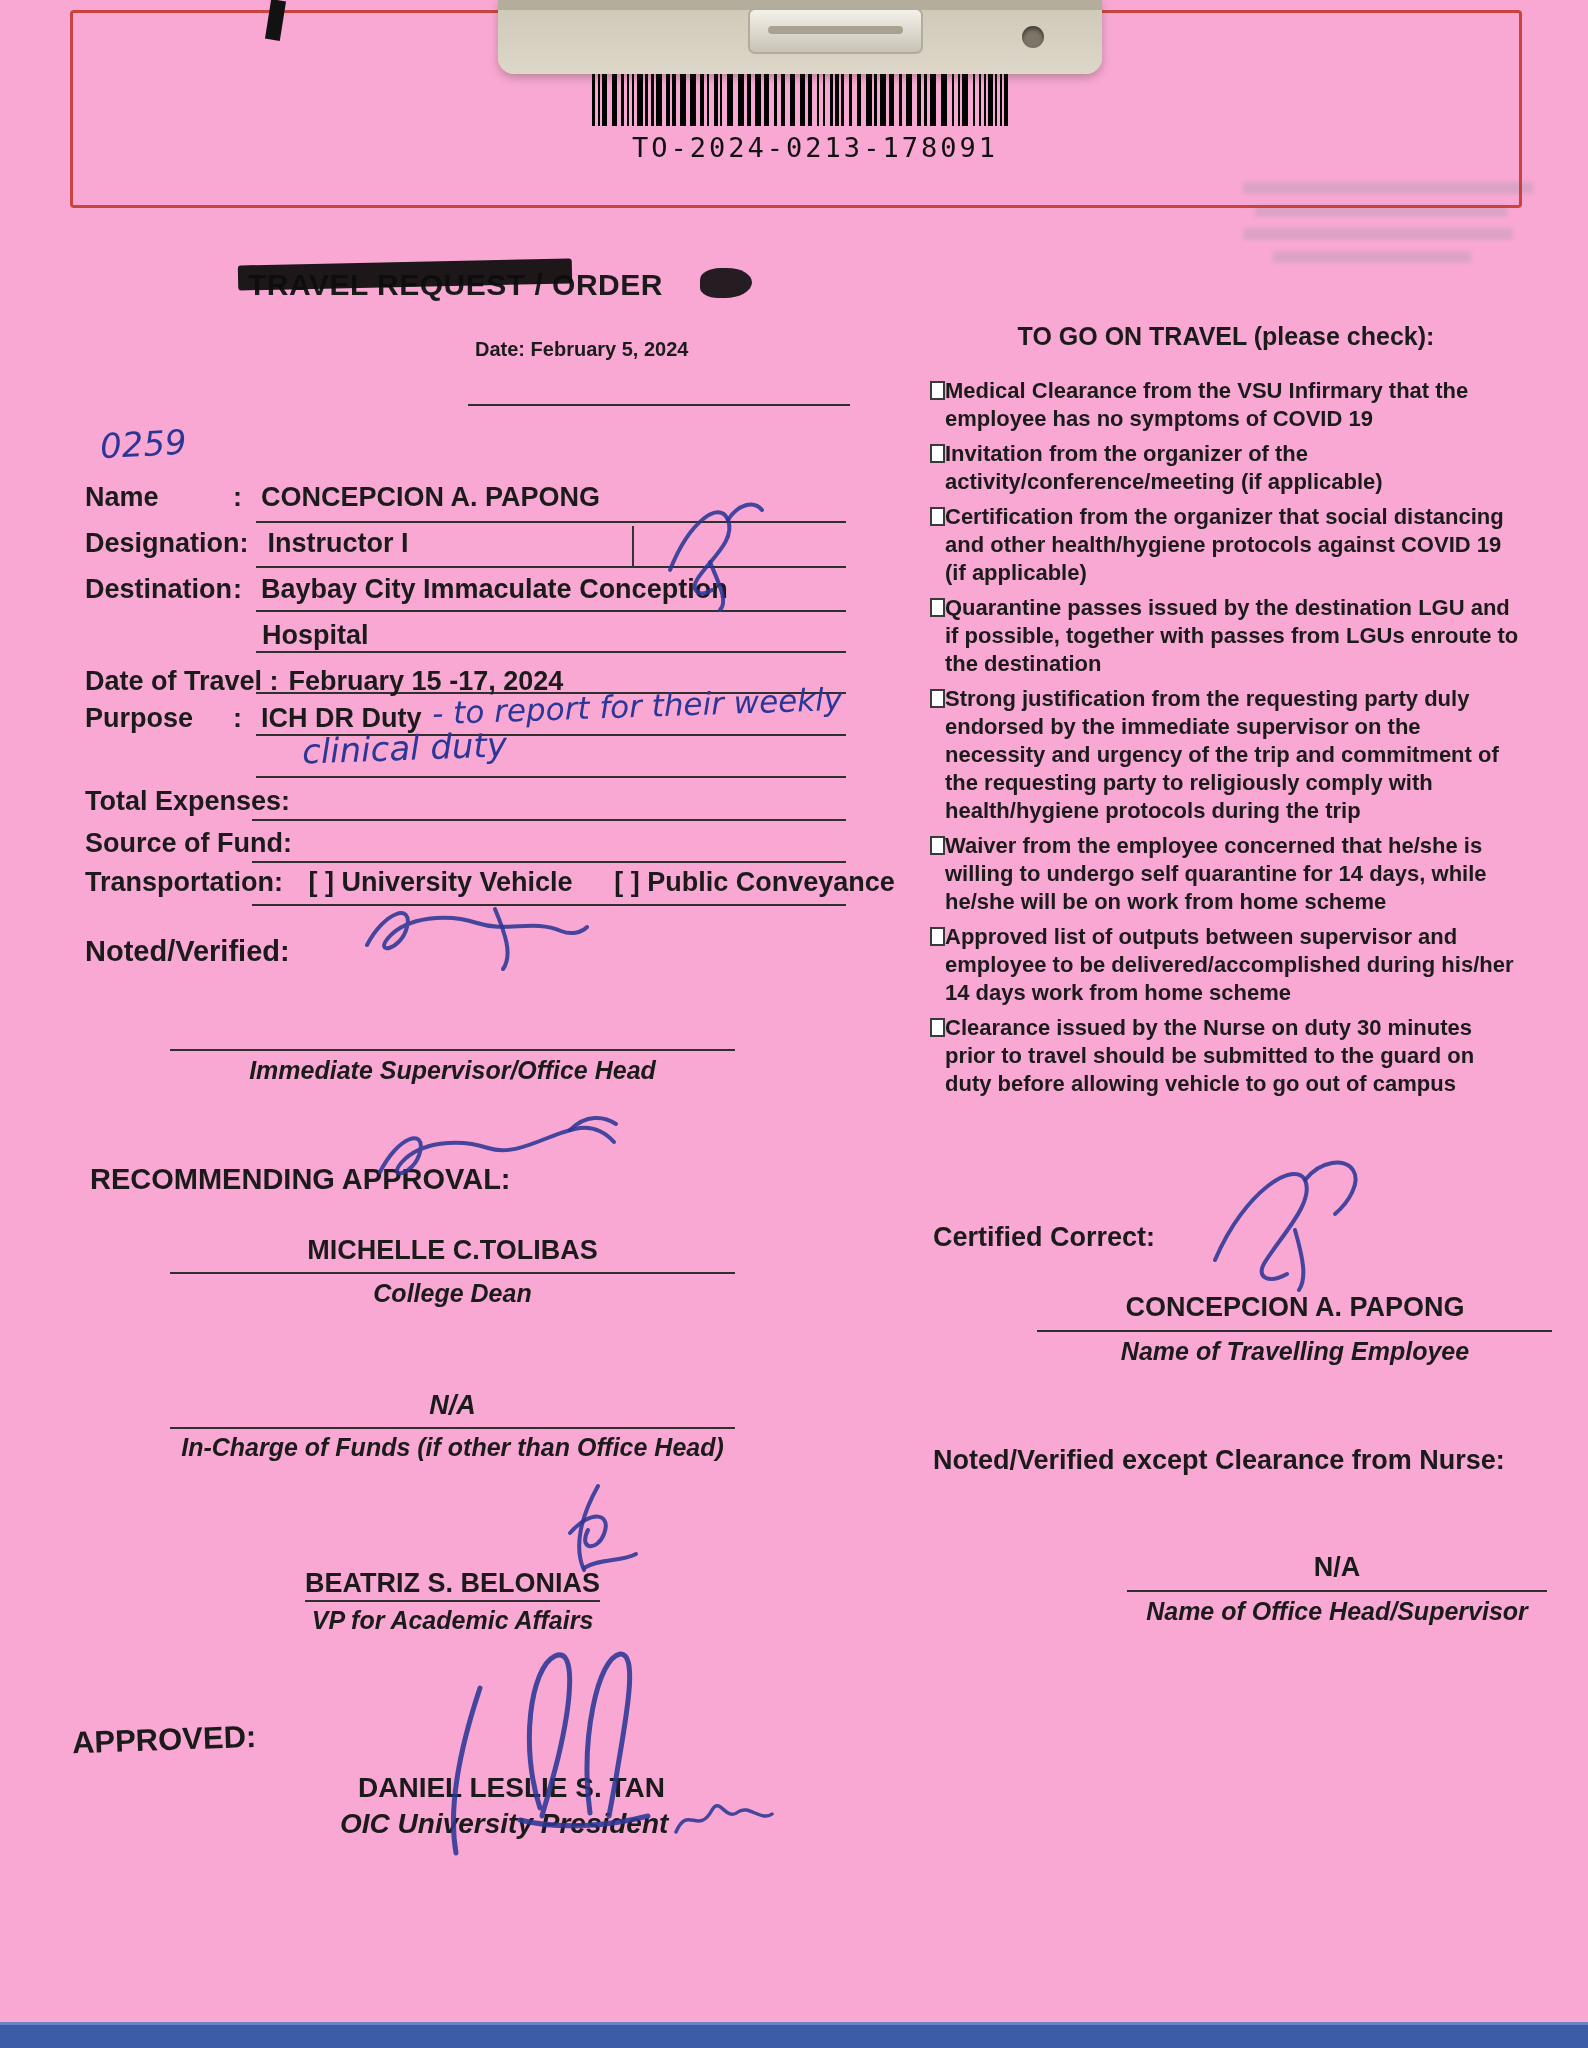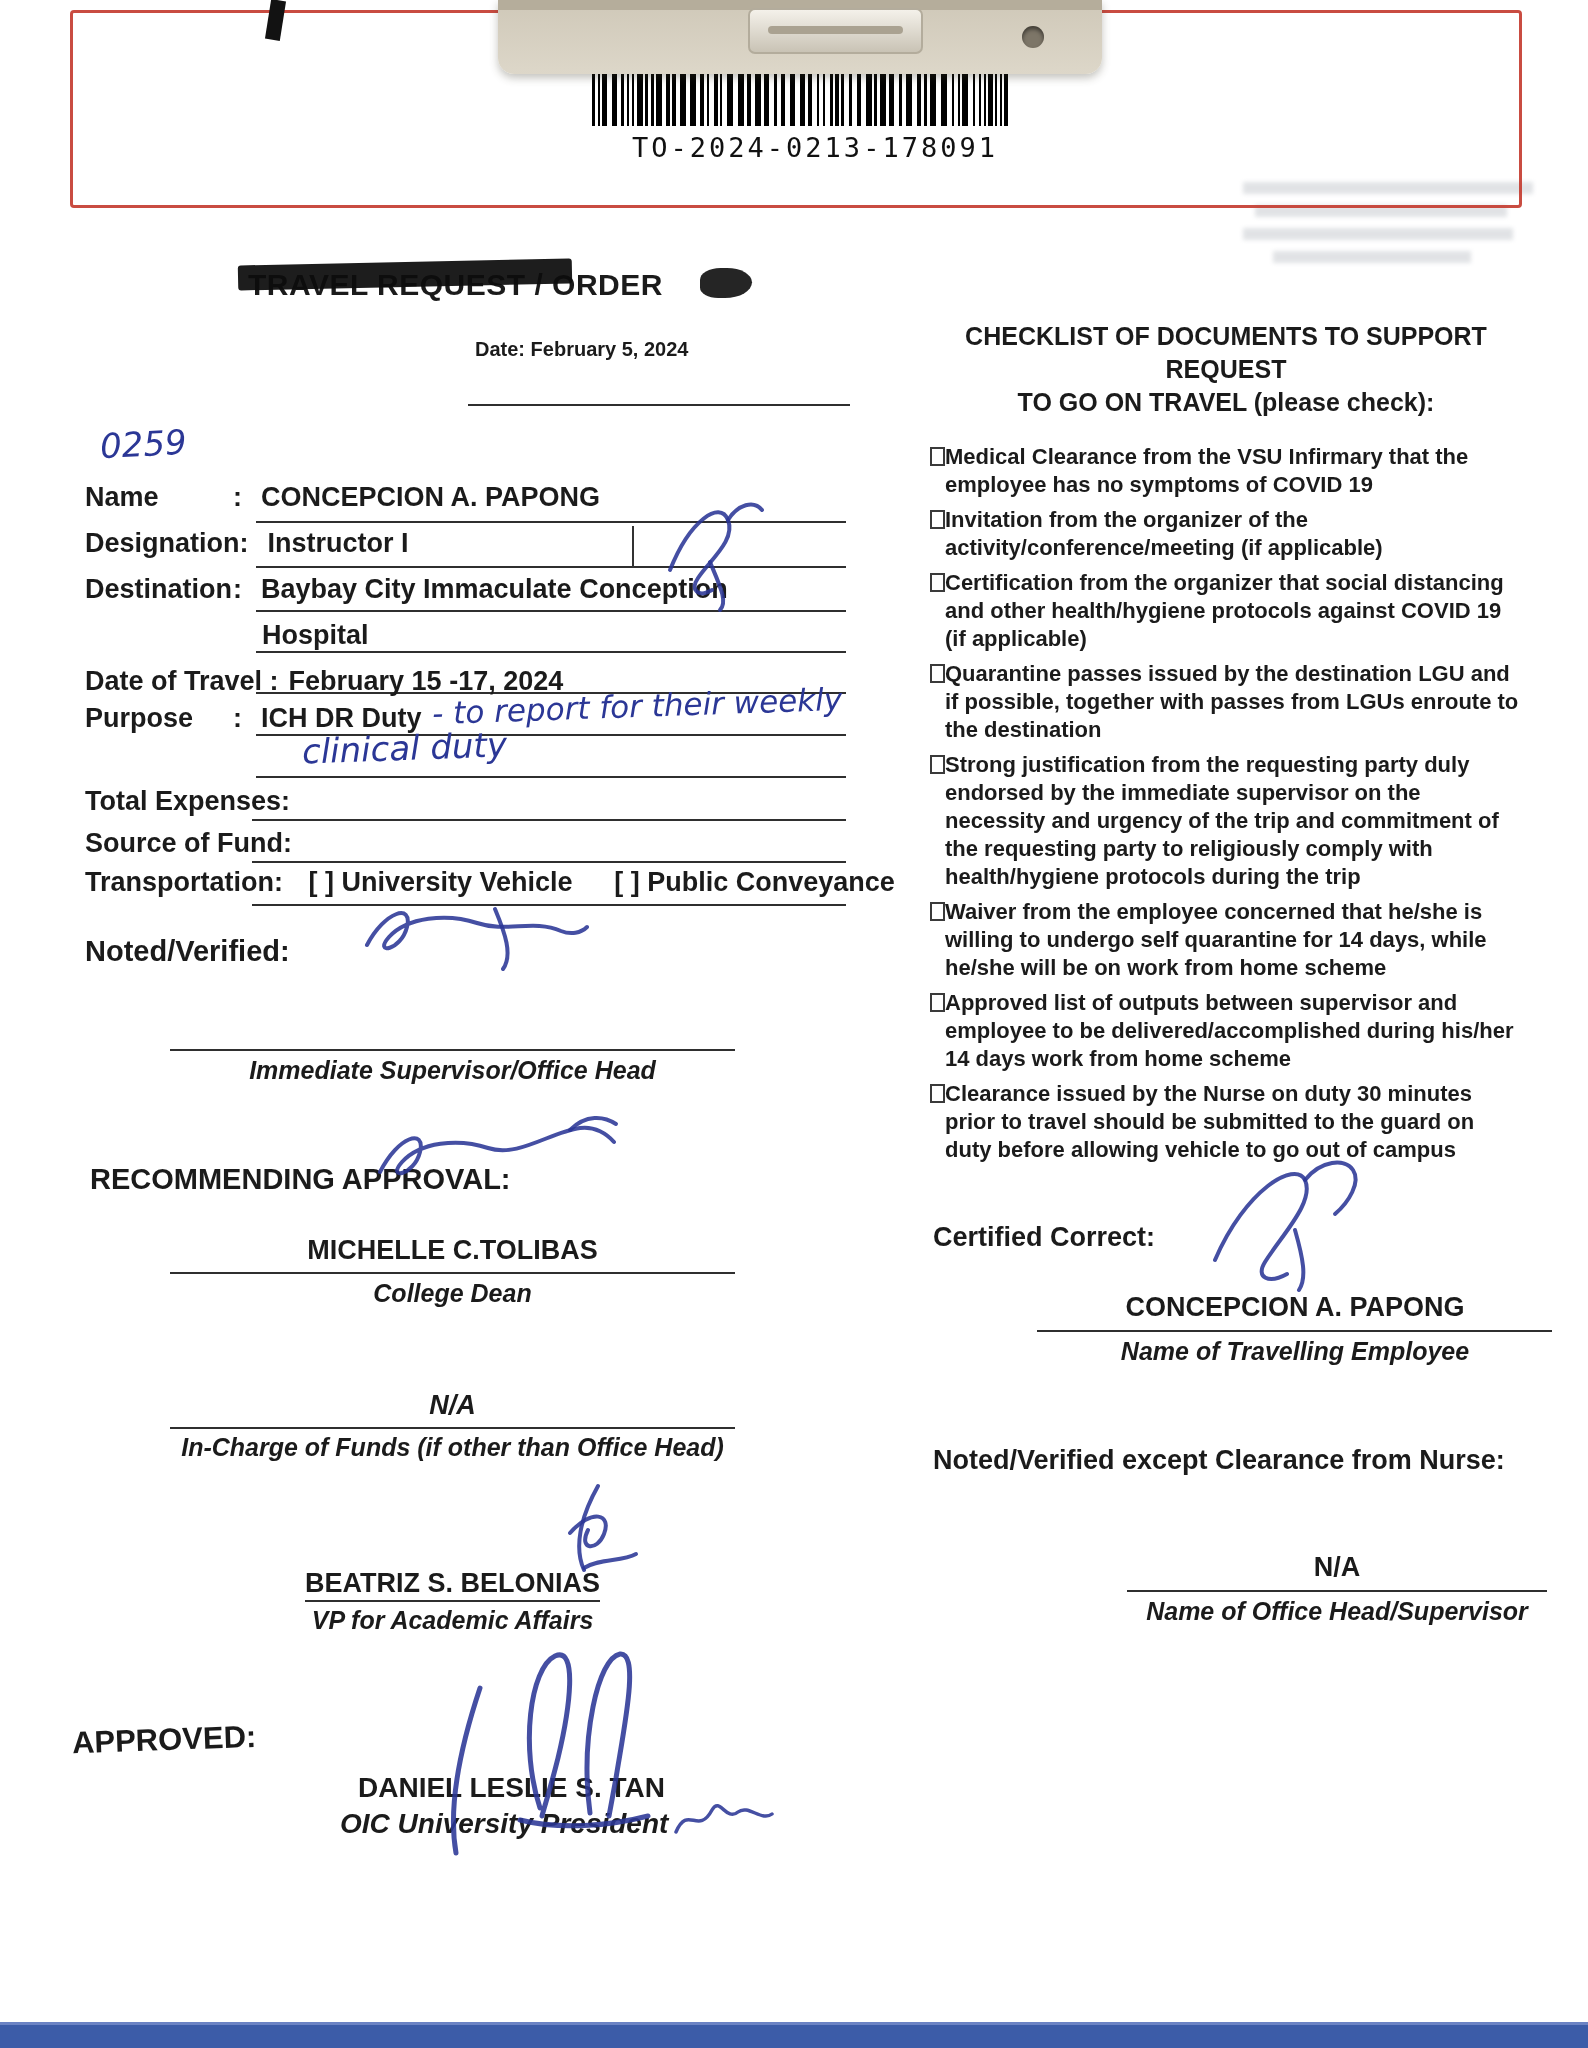--- a/index.html
+++ b/index.html
@@ -1,17 +1,17 @@
 <!DOCTYPE html>
 <html><head>
 <meta charset="utf-8">
 <style>
   * { box-sizing: border-box; margin: 0; padding: 0; }
   body { margin: 0; background: #e8e6e1; font-family: "Liberation Sans", sans-serif; color: #1b1b1b; }
-  .page { position: relative; width: 1588px; height: 2048px; background: #ffffff; overflow: hidden; }
+  .page { position: relative; width: 1588px; height: 2048px; background: #f9a8d4; overflow: hidden; }
   .abs { position: absolute; }
   .b { font-weight: 700; }
   .it { font-style: italic; }
   .hand { font-family: "DejaVu Sans", sans-serif; font-style: italic; color: #2b3796; }
   .ul { position: absolute; height: 0; border-top: 2px solid #2f2f2f; }
   .sig path { fill: none; stroke: #2b3796; stroke-linecap: round; stroke-linejoin: round; opacity: .88; }
 
   
   .clip { left: 498px; top: 0; width: 604px; height: 74px; background: linear-gradient(#cfc8b8, #ddd7c9);
           border-radius: 0 0 16px 16px; box-shadow: 0 4px 9px rgba(60,55,40,.3); z-index: 6; }
@@ -254,21 +254,20 @@
     <path d="M100,192 C140,202 190,198 228,188" stroke-width="5"></path>
   </svg>
   <div class="abs pres-name">DANIEL LESLIE S. TAN</div>
   <div class="abs pres-title">OIC University President</div>
   <svg class="abs sig" style="left:668px; top:1792px; z-index:5" width="110" height="62" viewBox="0 0 110 62">
     <path d="M8,40 C20,12 30,44 44,18 C52,4 58,30 70,20 C80,12 94,30 104,22" stroke-width="3.5"></path>
   </svg>
 
   <div class="abs right-col">
     <div class="chk-header">
-      <div>CHECKLIST OF DOCUMENTS TO SUPPORT REQUEST</div>
       <div>TO GO ON TRAVEL (please check):</div>
     </div>
     <div class="chk-items">
       <div class="check-item">
         <span class="cbx"></span>
         <span>Medical Clearance from the VSU Infirmary that the employee has no symptoms of COVID 19</span>
       </div>
       <div class="check-item">
         <span class="cbx"></span>
         <span>Invitation from the organizer of the activity/conference/meeting (if applicable)</span>

